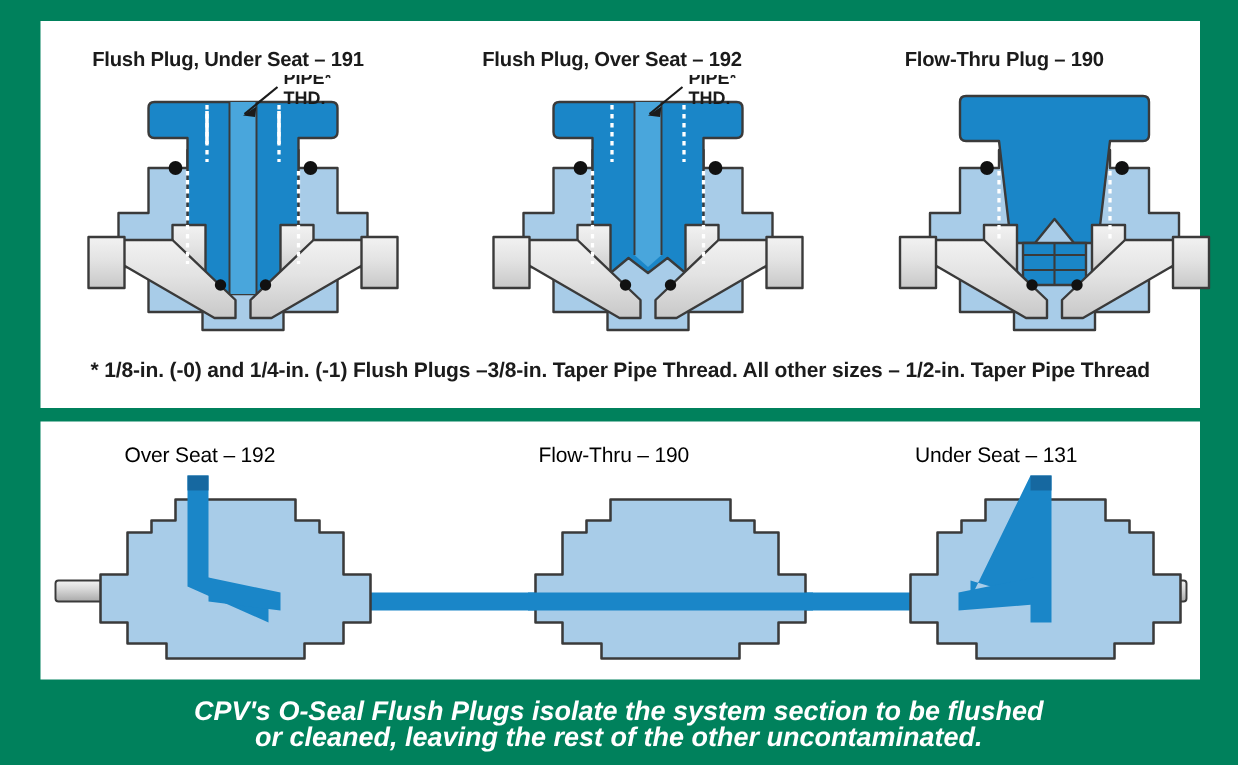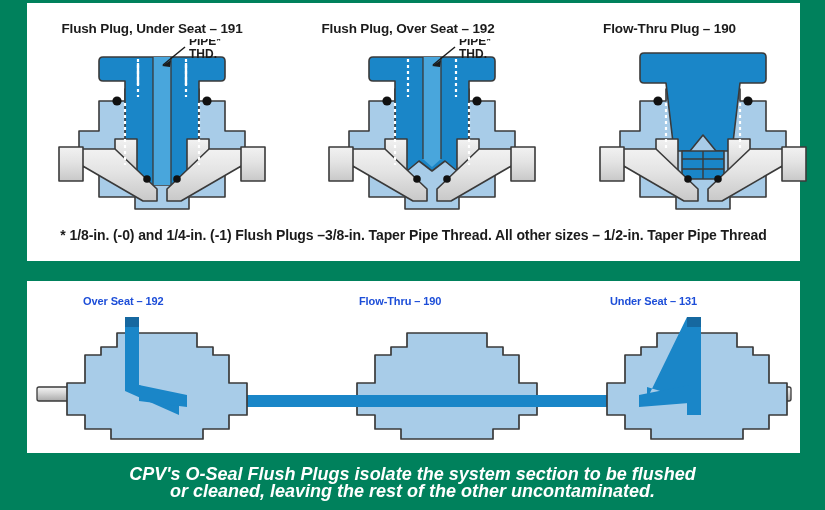--- a/index.html
+++ b/index.html
@@ -9,21 +9,21 @@
     font-family:"Liberation Sans", sans-serif;
     overflow:hidden;
   }
   .page{position:relative;width:825px;height:510px;}
 
   .card{
     position:absolute;
     background:#ffffff;
     left:27px;width:773px;
   }
-  #card-top{top:3px;height:258px;}
+  #card-top{top:14px;height:258px;}
   #card-bottom{top:281px;height:172px;}
 
   .panel-titles{
     position:absolute;top:18px;left:0;width:100%;
     display:flex;
   }
   .panel-title{
     flex:1;
     text-align:center;
     font-size:13.5px;
@@ -50,23 +50,23 @@
     font-weight:bold;
     color:#1b1b1b;
     letter-spacing:-0.1px;
   }
 
   .bottom-titles{
     position:absolute;top:14px;left:0;width:773px;height:20px;
   }
   .bt{
     position:absolute;
-    font-size:11px;
-    font-weight:bold;
-    color:#1d4ed8;
+    font-size:14px;
+    font-weight:normal;
+    color:#000000;
     letter-spacing:-0.1px;
     white-space:nowrap;
   }
   #bt-0{left:56px;}
   #bt-1{left:332px;}
   #bt-2{left:583px;}
 
   .bottom-art{
     position:absolute;top:30px;left:0;width:773px;height:140px;
   }

